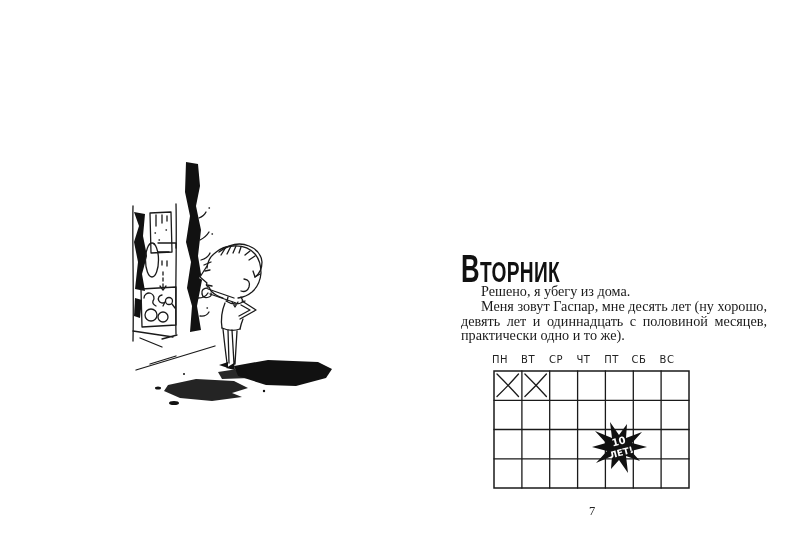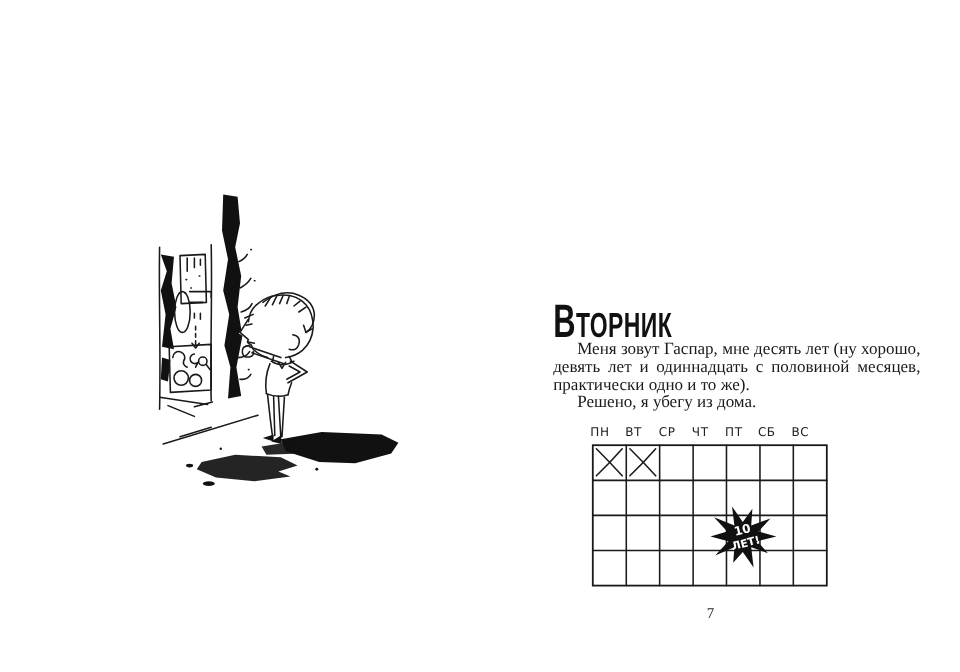--- a/index.html
+++ b/index.html
@@ -95,22 +95,22 @@
       <ellipse class="fill" cx="56" cy="255" rx="5" ry="2"></ellipse>
       <ellipse class="fill" cx="40" cy="240" rx="3" ry="1.5"></ellipse>
       <circle class="fill" cx="66" cy="226" r="1"></circle>
       <circle class="fill" cx="146" cy="243" r="1.2"></circle>
     </g>
   </svg>
 
   <h1 class="chapter-heading"><span class="cap">В</span><span>ТОРНИК</span></h1>
 
   <div class="bodytext">
+    <p>Решено, я убегу из дома.</p>
     <p>Меня зовут Гаспар, мне десять лет (ну хорошо, девять лет и одиннадцать с половиной месяцев, практически одно и то же).</p>
-    <p>Решено, я убегу из дома.</p>
   </div>
 
   <svg class="calendar" width="210" height="144" viewBox="0 0 210 144">
     <g>
       <text class="day-label" x="14" y="13" text-anchor="middle">ПН</text>
       <text class="day-label" x="42" y="13" text-anchor="middle">ВТ</text>
       <text class="day-label" x="70" y="13" text-anchor="middle">СР</text>
       <text class="day-label" x="97.5" y="13" text-anchor="middle">ЧТ</text>
       <text class="day-label" x="125.5" y="13" text-anchor="middle">ПТ</text>
       <text class="day-label" x="153" y="13" text-anchor="middle">СБ</text>

